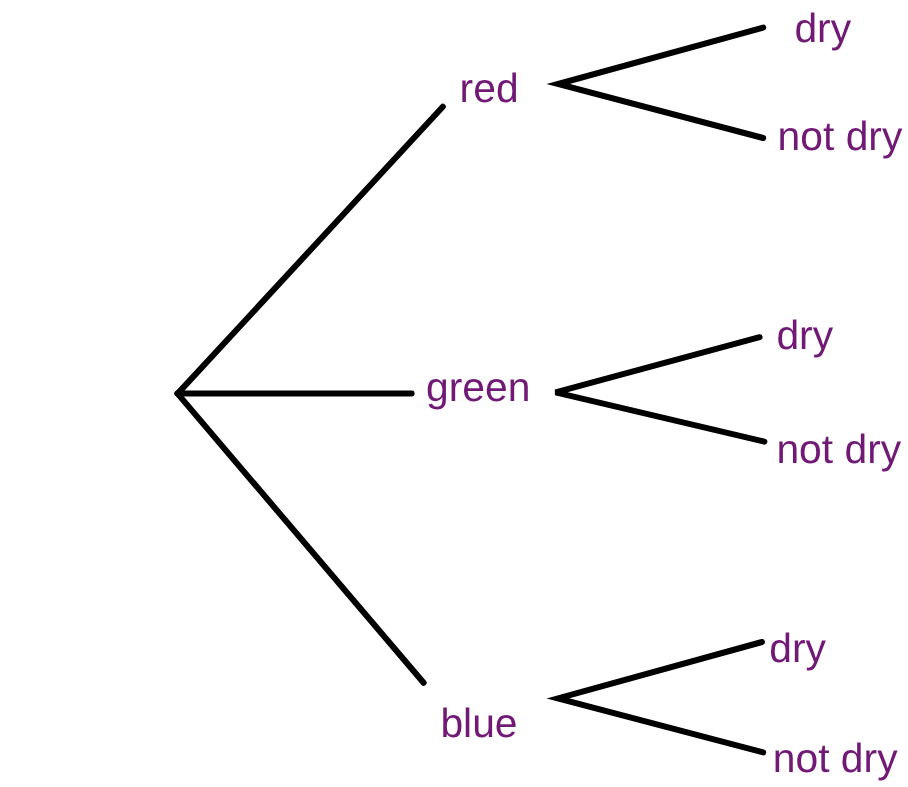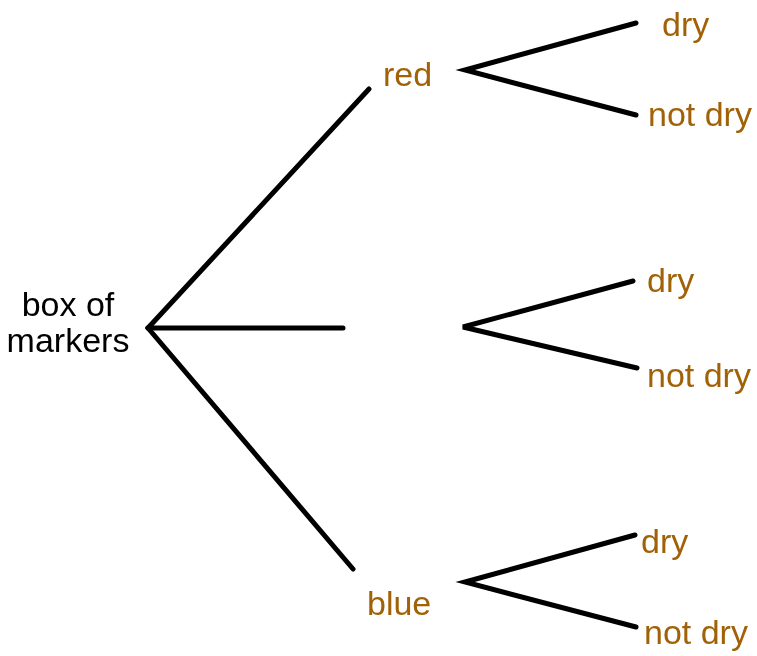--- a/index.html
+++ b/index.html
@@ -28,21 +28,21 @@
   }
   .edges polyline, .edges line {
     fill: none;
     stroke: #000000;
     stroke-width: 5;
     stroke-linecap: round;
     stroke-linejoin: miter;
   }
   .node-label {
     position: absolute;
-    color: #a16207;
+    color: #701a75;
     font-size: 34px;
     line-height: 34px;
     white-space: nowrap;
   }
   .root-label {
     position: absolute;
     left: 2px;
     top: 286px;
     width: 132px;
     text-align: center;
@@ -72,29 +72,26 @@
     <line x1="148" y1="328" x2="343" y2="328"></line>
     <line x1="148" y1="328" x2="353" y2="569"></line>
 
     <polyline points="636,23 465,70 636,115"></polyline>
 
     <polyline points="633,281 463,327 637,368"></polyline>
 
     <polyline points="635,535 465,582 636,627"></polyline>
   </svg>
 
-  <div class="root-label">
-    <div>box of</div>
-    <div>markers</div>
-  </div>
 
   <div class="node-label lbl-red">red</div>
   <div class="node-label lbl-dry-1">dry</div>
   <div class="node-label lbl-notdry-1">not dry</div>
 
+  <div class="node-label lbl-green">green</div>
   <div class="node-label lbl-dry-2">dry</div>
   <div class="node-label lbl-notdry-2">not dry</div>
 
   <div class="node-label lbl-blue">blue</div>
   <div class="node-label lbl-dry-3">dry</div>
   <div class="node-label lbl-notdry-3">not dry</div>
 
 </div>
 
 </body></html>

